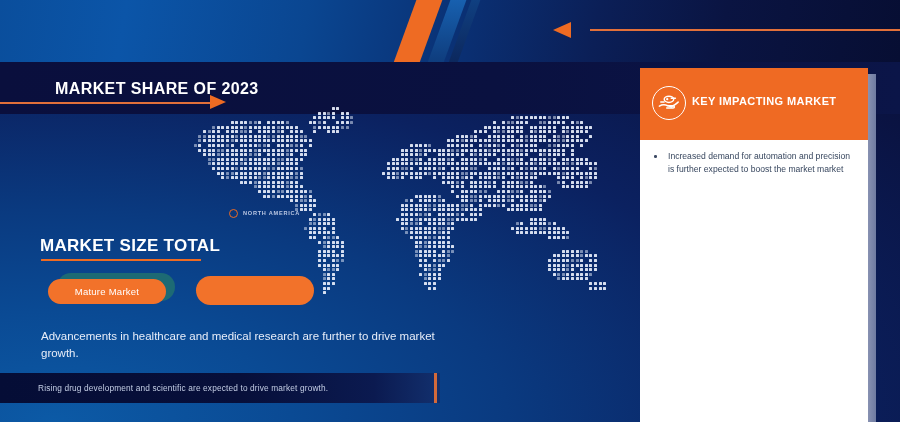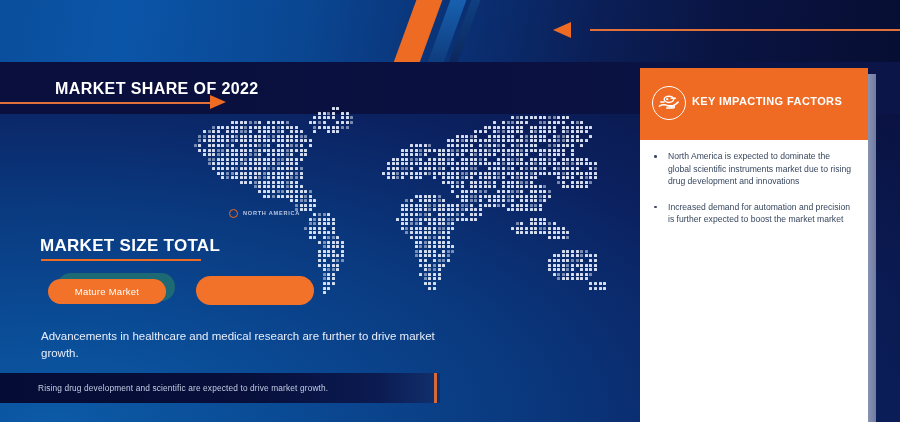--- a/index.html
+++ b/index.html
@@ -155,21 +155,21 @@
   <div class="bg-dark-strip"></div>
 
   <div class="header">
     <div class="stripe orange"></div>
     <div class="stripe b1"></div>
     <div class="stripe b2"></div>
     <div class="hdr-arrow-line"></div>
     <div class="hdr-arrow-head"></div>
   </div>
 
-  <div class="share-title">MARKET SHARE OF 2022</div>
+  <div class="share-title">MARKET SHARE OF 2023</div>
   <div class="share-arrow-line"></div>
   <div class="share-arrow-head"></div>
 
   <div class="map" id="worldmap">
       <div class="dot" style="left: 151.8px; top: 9.2px; opacity: 1;"></div>
       <div class="dot" style="left: 156.4px; top: 9.2px; opacity: 1;"></div>
       <div class="dot" style="left: 138px; top: 13.8px; opacity: 1;"></div>
       <div class="dot" style="left: 142.6px; top: 13.8px; opacity: 1;"></div>
       <div class="dot" style="left: 147.2px; top: 13.8px; opacity: 0.55;"></div>
       <div class="dot" style="left: 151.8px; top: 13.8px; opacity: 1;"></div>
@@ -1492,26 +1492,22 @@
     <svg width="31" height="31" viewBox="0 0 34 34" style="display:block">
       <path d="M7 21 C10 19.2 13 19.2 16 20.4 L20 21.8" stroke="#fff" stroke-width="1.7" fill="none" stroke-linecap="round"></path>
       <path d="M15.5 20.6 L22 20.6 C24 20.6 24 23 22 23 L15 23" stroke="#fff" stroke-width="1.5" fill="none" stroke-linecap="round"></path>
       <path d="M20.5 21.4 C23.5 20 26 18.2 27.6 16.6" stroke="#fff" stroke-width="1.6" fill="none" stroke-linecap="round"></path>
       <ellipse cx="17.5" cy="13.5" rx="5.2" ry="3.4" stroke="#fff" stroke-width="1.6" fill="none"></ellipse>
       <circle cx="15.6" cy="13.4" r="1.25" fill="#fff"></circle>
       <path d="M20 12.4 L24.6 12.4" stroke="#fff" stroke-width="1.5" stroke-linecap="round"></path>
       <path d="M8.5 16.5 L12.2 16.5" stroke="#fff" stroke-width="1.5" stroke-linecap="round"></path>
     </svg>
   </div>
-  <div class="panel-head-title">KEY IMPACTING FACTORS</div>
+  <div class="panel-head-title">KEY IMPACTING MARKET</div>
 
   <div class="bullets">
-    <div class="bullet">
-      <span class="dot-b"></span>
-      <span class="btxt">North America is expected to dominate the global scientific instruments market due to rising drug development and innovations</span>
-    </div>
     <div class="bullet">
       <span class="dot-b"></span>
       <span class="btxt">Increased demand for automation and precision is further expected to boost the market market</span>
     </div>
   </div>
 
 </div>
 
 </body></html>

